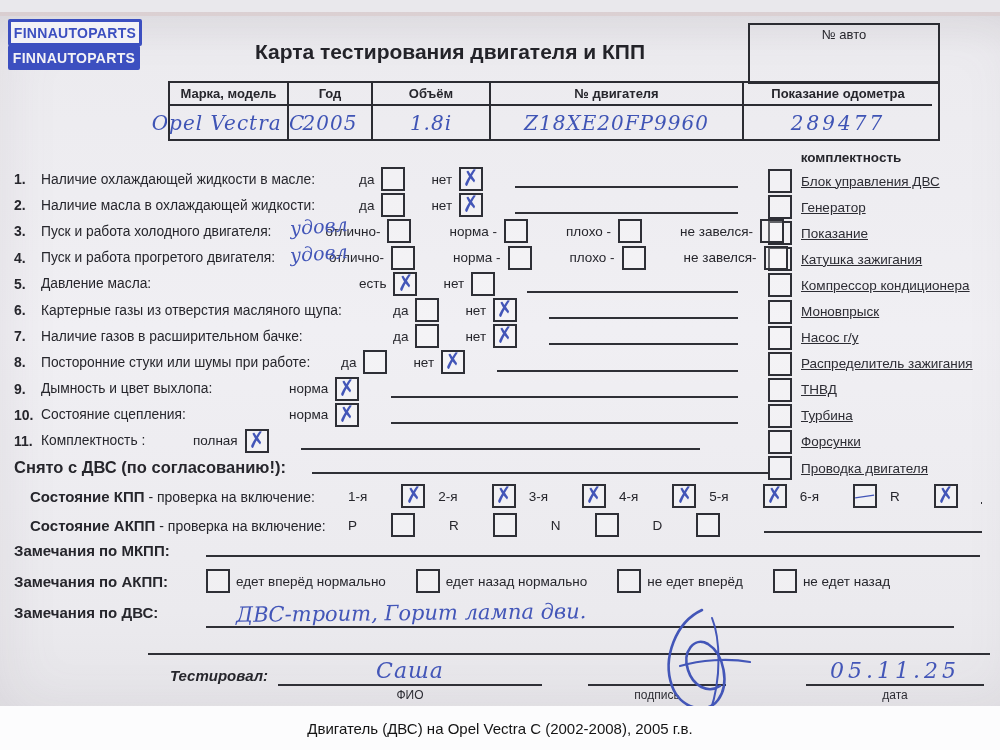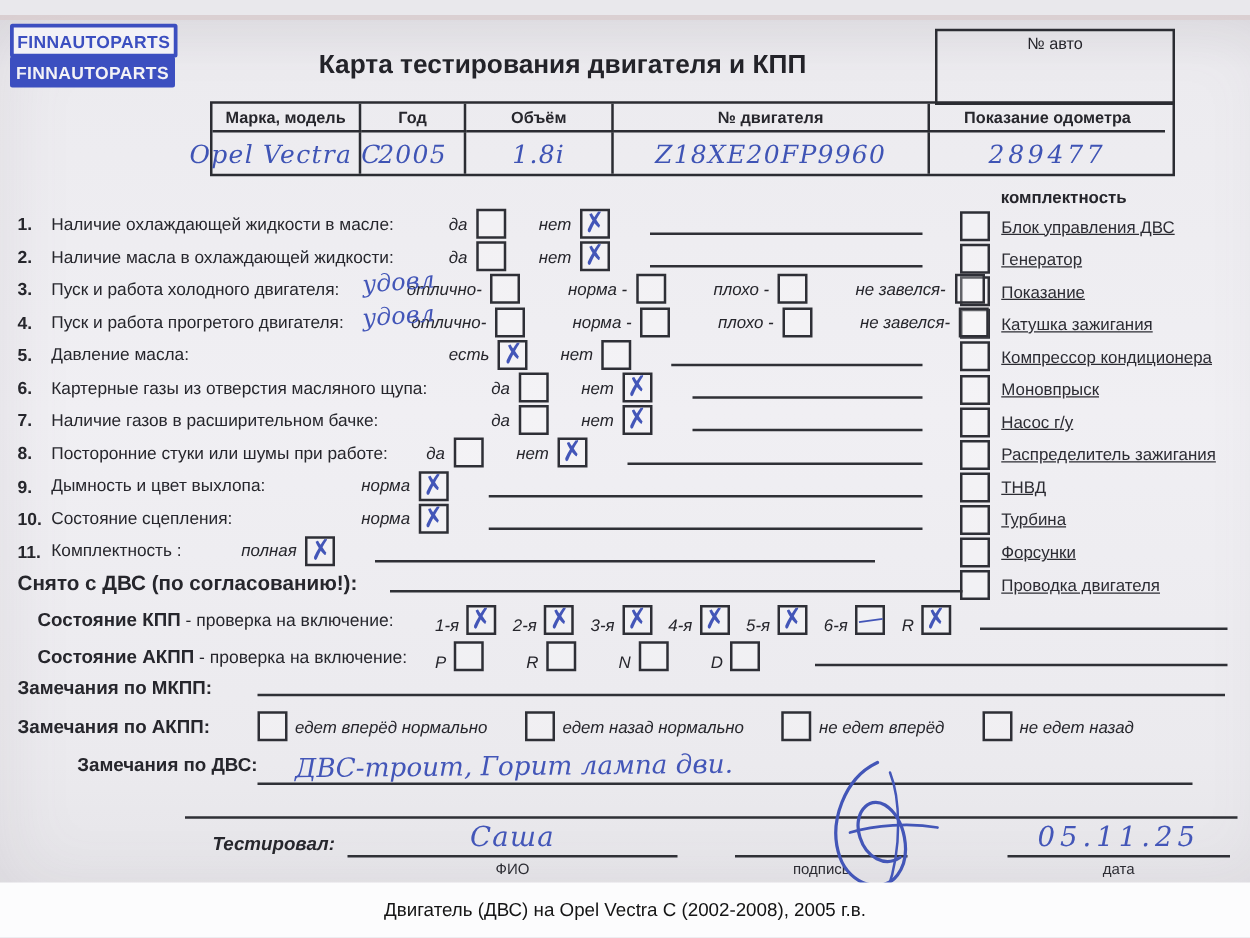--- a/index.html
+++ b/index.html
@@ -49,51 +49,51 @@
   .box{width:20px;height:20px;border:2px solid #2e2f36;flex:0 0 auto;
     display:flex;align-items:center;justify-content:center;overflow:visible;background:rgba(255,255,255,.25);}
   .mark{font-family:"DejaVu Serif",serif;font-size:21px;line-height:20px;color:#4356b8;
     transform:rotate(-8deg) translateY(-1px);pointer-events:none;}
   
   .checklist{position:absolute;left:14px;top:154px;width:748px;}
   .crow{height:26.2px;display:flex;align-items:center;position:relative;}
   .cnum{width:27px;font-weight:bold;font-size:14px;flex:0 0 auto;}
   .clabel{font-size:13.8px;flex:0 0 auto;}
   .opt{display:flex;align-items:center;margin-right:26px;flex:0 0 auto;}
-  .olabel{font-style:italic;font-size:13.5px;margin-right:7px;white-space:nowrap;}
+  .olabel{font-size:13.5px;margin-right:7px;white-space:nowrap;}
   .cline{flex:1 1 auto;border-bottom:2px solid #2f3036;align-self:flex-end;margin:0 24px 4px 6px;}
   .r1 .clabel,.r2 .clabel,.r5 .clabel{width:318px;}
   .r6 .clabel,.r7 .clabel{width:352px;}
   .r8 .clabel{width:300px;}
   .r9 .clabel,.r10 .clabel{width:248px;}
   .r11 .clabel{width:152px;}
   .r11 .cline{margin-right:62px;}
   .spread .opt{margin-right:38px;}
   .spread .clabel{margin-right:54px;}
   .hand-note{position:absolute;left:276px;top:-3px;font-family:"DejaVu Serif",serif;font-style:italic;
     font-size:19px;color:#4356b8;transform:rotate(-4deg);}
   
   .removed-row{position:absolute;left:14px;top:446px;width:770px;display:flex;align-items:flex-end;}
   .removed-label{font-weight:bold;font-size:16.5px;flex:0 0 auto;}
   .removed-line{flex:1;border-bottom:2px solid #2f3036;margin:0 14px 3px 26px;}
   .gear-row{position:absolute;left:30px;width:960px;display:flex;align-items:center;}
   .kpp-row{top:472px;}
   .akpp-row{top:501px;}
   .gl{width:318px;font-size:14px;flex:0 0 auto;}
   .gl b{font-size:15px;}
-  .gear{display:flex;align-items:flex-end;margin-right:13px;flex:0 0 auto;}
+  .gear{display:flex;align-items:center;margin-right:13px;flex:0 0 auto;gap:28px;}
   .gear .olabel{margin-right:6px;}
   .akpp-row .gear{margin-right:34px;}
   .gear-line{flex:1;border-bottom:2px solid #2f3036;align-self:flex-end;margin:0 8px 4px 10px;}
   
   .rem{position:absolute;left:14px;width:976px;display:flex;align-items:center;}
   .rem-label{font-weight:bold;font-size:15px;width:192px;flex:0 0 auto;}
   .rem-mkpp{top:530px;}
   .rem-akpp{top:557px;}
-  .rem-dvs{top:584px;text-align:right;}
+  .rem-dvs{top:584px;}
   .rem-line{flex:1;border-bottom:2px solid #2f3036;align-self:flex-end;margin:0 10px 2px 0;}
   .remopt{display:flex;align-items:center;margin-right:30px;flex:0 0 auto;}
   .remopt .olabel{margin:0 0 0 6px;}
   .hand-line{flex:1;position:relative;border-bottom:2px solid #2f3036;height:30px;margin-right:36px;}
   .hand-line .hand-text{position:absolute;left:30px;bottom:1px;font-family:"DejaVu Serif",serif;font-style:italic;
     font-size:21px;color:#4356b8;white-space:nowrap;transform:rotate(-.6deg);}
   
   .divider{position:absolute;left:148px;top:641px;width:842px;border-top:2.5px solid #2f3036;}
   .tested-label{position:absolute;left:170px;top:655px;font-weight:bold;font-style:italic;font-size:15px;}
   .slot{position:absolute;text-align:center;}

